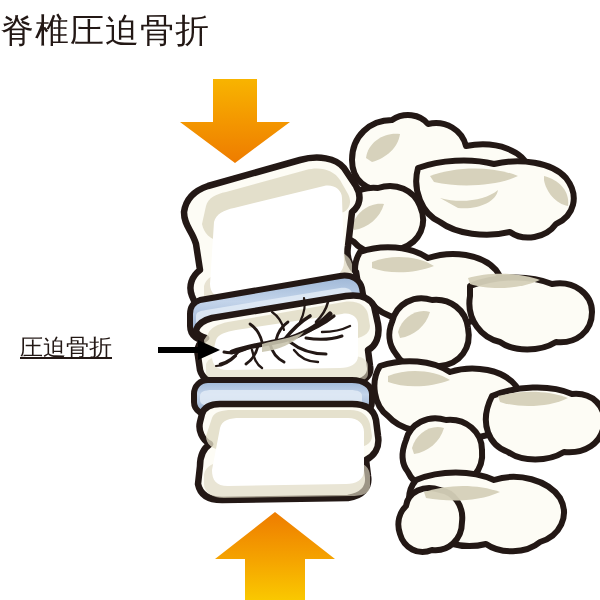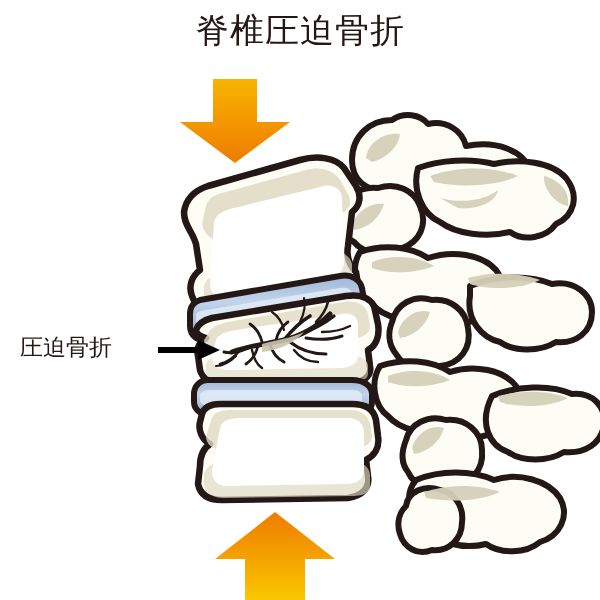--- a/index.html
+++ b/index.html
@@ -21,38 +21,39 @@
     width: 600px;
     height: 600px;
     background: #ffffff;
   }
 
   .title {
     position: absolute;
     top: 8px;
     left: 0;
     width: 600px;
-    text-align: center;
+    text-align: left;
     font-size: 34px;
     font-weight: 500;
     letter-spacing: 1px;
     color: #231815;
     font-family: "DejaVu Sans", "Liberation Sans", sans-serif;
   }
 
   .callout-label {
     position: absolute;
     left: 20px;
     top: 332px;
     font-size: 23px;
     font-weight: 400;
     letter-spacing: 0px;
     color: #231815;
     white-space: nowrap;
     font-family: "DejaVu Sans", "Liberation Sans", sans-serif;
+    text-decoration: underline;
   }
 
   .art {
     position: absolute;
     inset: 0;
   }
 </style>
 </head>
 <body>
 

